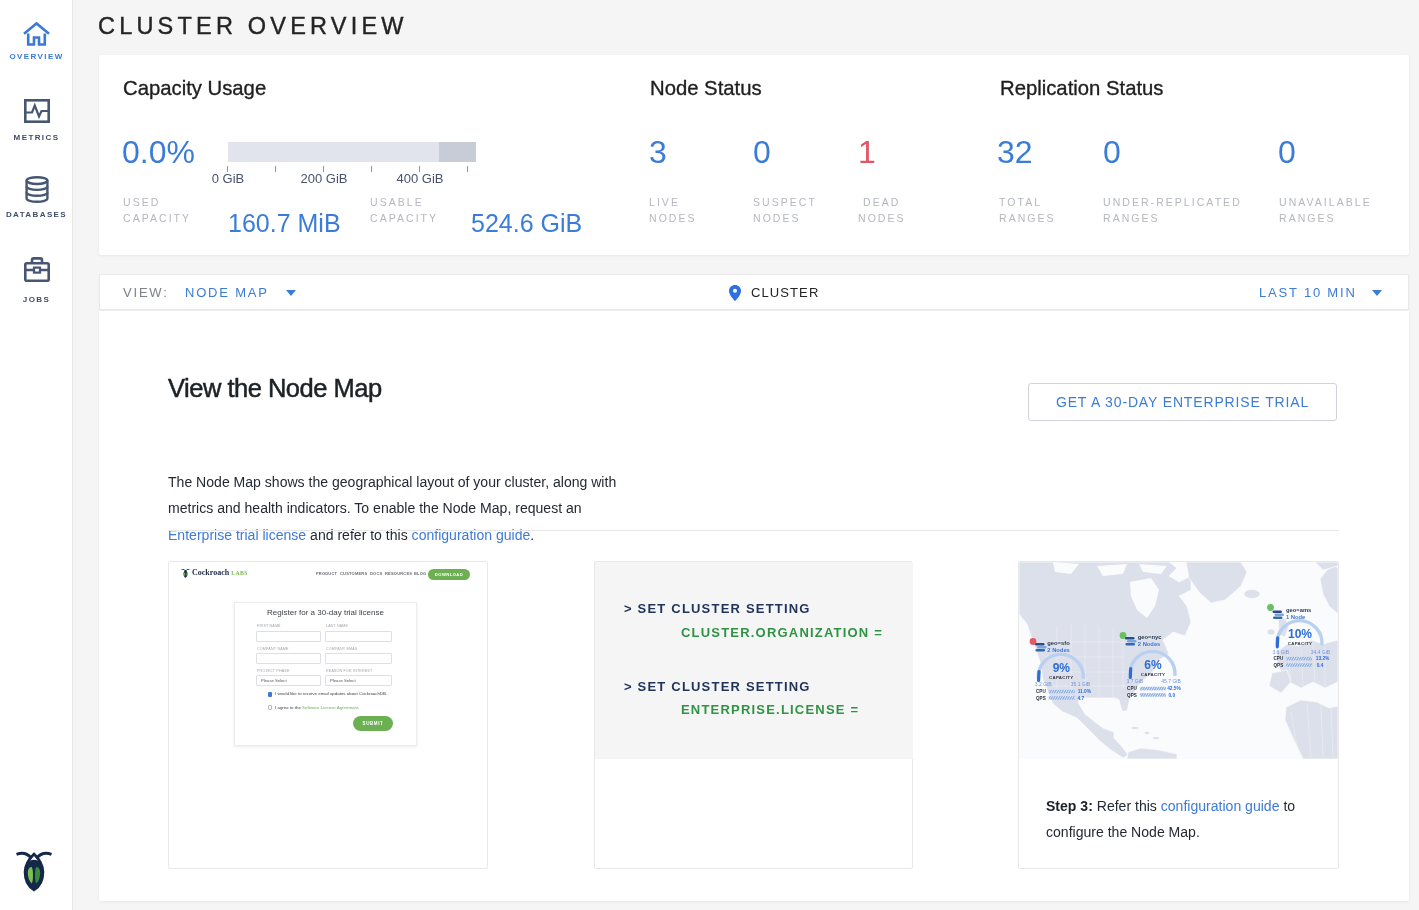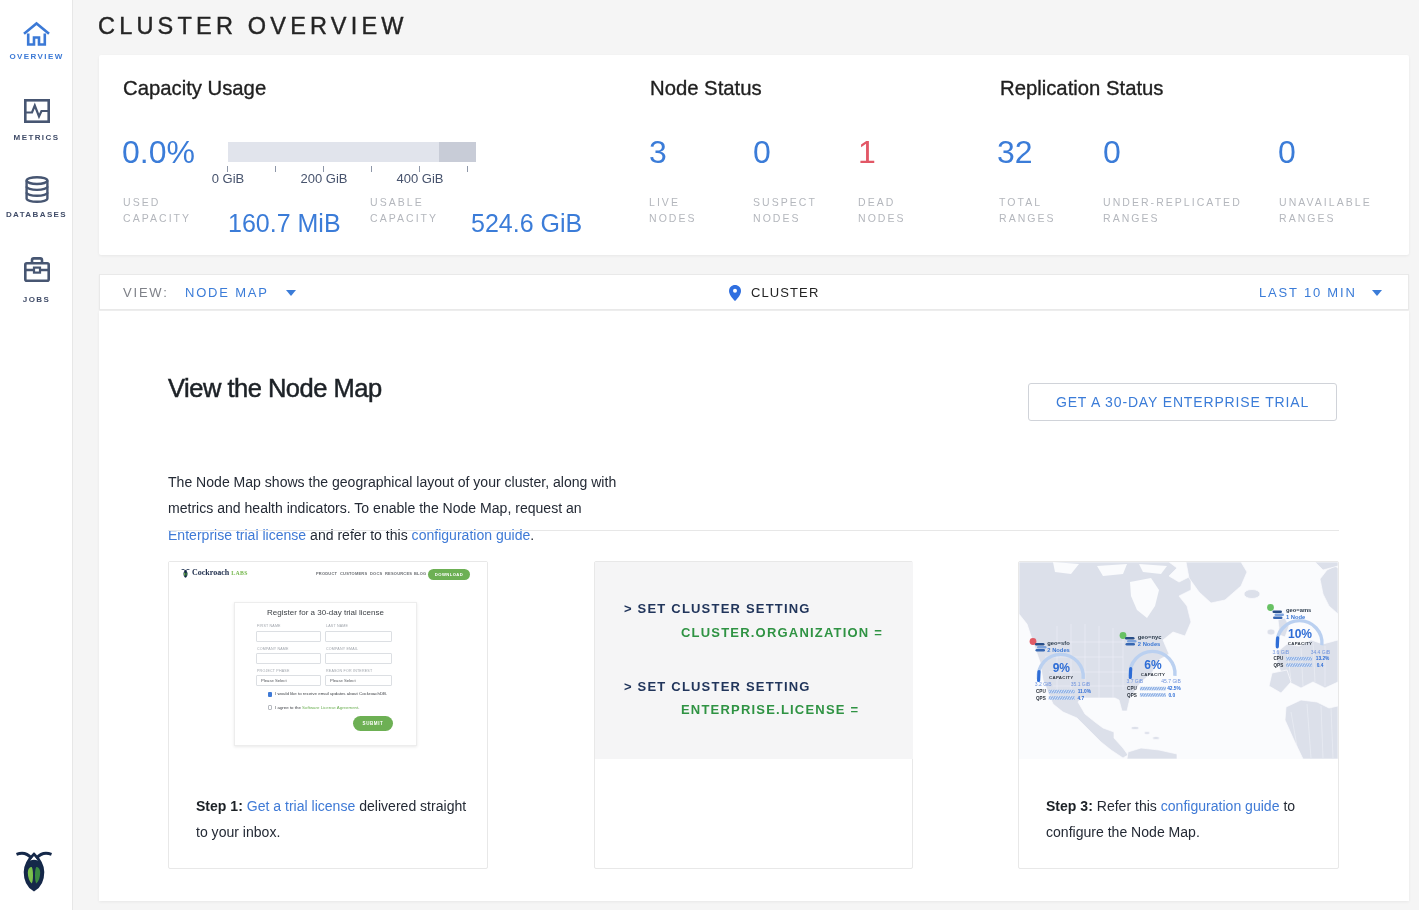--- a/index.html
+++ b/index.html
@@ -138,21 +138,21 @@
   <div class="ticklbl" style="left:195px;">200 GiB</div>
   <div class="ticklbl" style="left:291px;">400 GiB</div>
 
   <div class="lbl" style="left:24px; top:139px;">USED<br>CAPACITY</div>
   <div class="capval" style="left:129px; top:154px;">160.7 MiB</div>
   <div class="lbl" style="left:271px; top:139px;">USABLE<br>CAPACITY</div>
   <div class="capval" style="left:372px; top:154px;">524.6 GiB</div>
 
   <div class="lbl" style="left:550px; top:139px;">LIVE<br>NODES</div>
   <div class="lbl" style="left:654px; top:139px;">SUSPECT<br>NODES</div>
-  <div class="lbl" style="left:759px; top:139px;">DEAD<br>NODES</div>
+  <div class="lbl" style="left:759px; top:139px;text-align:center;">DEAD<br>NODES</div>
   <div class="lbl" style="left:900px; top:139px;">TOTAL<br>RANGES</div>
   <div class="lbl" style="left:1004px; top:139px;">UNDER-REPLICATED<br>RANGES</div>
   <div class="lbl" style="left:1180px; top:139px;">UNAVAILABLE<br>RANGES</div>
 </div>
 
 <div id="viewbar">
   <div class="t" style="left:23px; color:#7e8188;">VIEW:</div>
   <div class="t" style="left:85px; color:#3b7cd8; font-weight:500;">NODE MAP</div>
   <div class="caret" style="left:186px; top:15px;"></div>
   <svg width="12" height="16" viewBox="0 0 12 16" style="position:absolute; left:629px; top:9.5px;">
@@ -209,21 +209,20 @@
       <div class="ms-inp" style="left:87px;top:112.5px;width:65px;height:11px;font-size:4.2px;color:#53565b;line-height:10px;padding-left:4px;">Please Select</div>
       <div class="ms-inp" style="left:156px;top:112.5px;width:67px;height:11px;font-size:4.2px;color:#53565b;line-height:10px;padding-left:4px;">Please Select</div>
 
       <div class="ms-cb" style="left:98.5px;top:130px;background:#3f7ad6;border-radius:1px;"></div>
       <div class="a ms-txt" style="left:106px;top:129px;">I would like to receive email updates about CockroachDB.</div>
       <div class="ms-cb" style="left:98.5px;top:143px;border:0.8px solid #b7bac0;border-radius:1px;"></div>
       <div class="a ms-txt" style="left:106px;top:142.5px;">I agree to the <span style="color:#6db054;">Software License Agreement</span>.</div>
 
       <div class="a" style="left:184px;top:153.5px;width:40px;height:15px;background:#6db054;border-radius:7.5px;color:#fff;font-size:4.5px;font-weight:bold;letter-spacing:0.6px;text-align:center;line-height:15px;">SUBMIT</div>
     </div>
-    <div class="caption"><b>Step 1:</b> <span class="blue">Get a trial license</span> delivered straight<br>to your inbox.</div>
   </div>
 
   <div class="stepcard" style="left:495px; width:319px;text-align:right;">
     <div id="code">
       <div class="codeline" style="left:29px; top:39px;">&gt; SET CLUSTER SETTING</div>
       <div class="codeline green" style="left:86px; top:63px;">CLUSTER.ORGANIZATION =</div>
       <div class="codeline" style="left:29px; top:117px;">&gt; SET CLUSTER SETTING</div>
       <div class="codeline green" style="left:86px; top:140px;">ENTERPRISE.LICENSE =</div>
     </div>
   </div>

